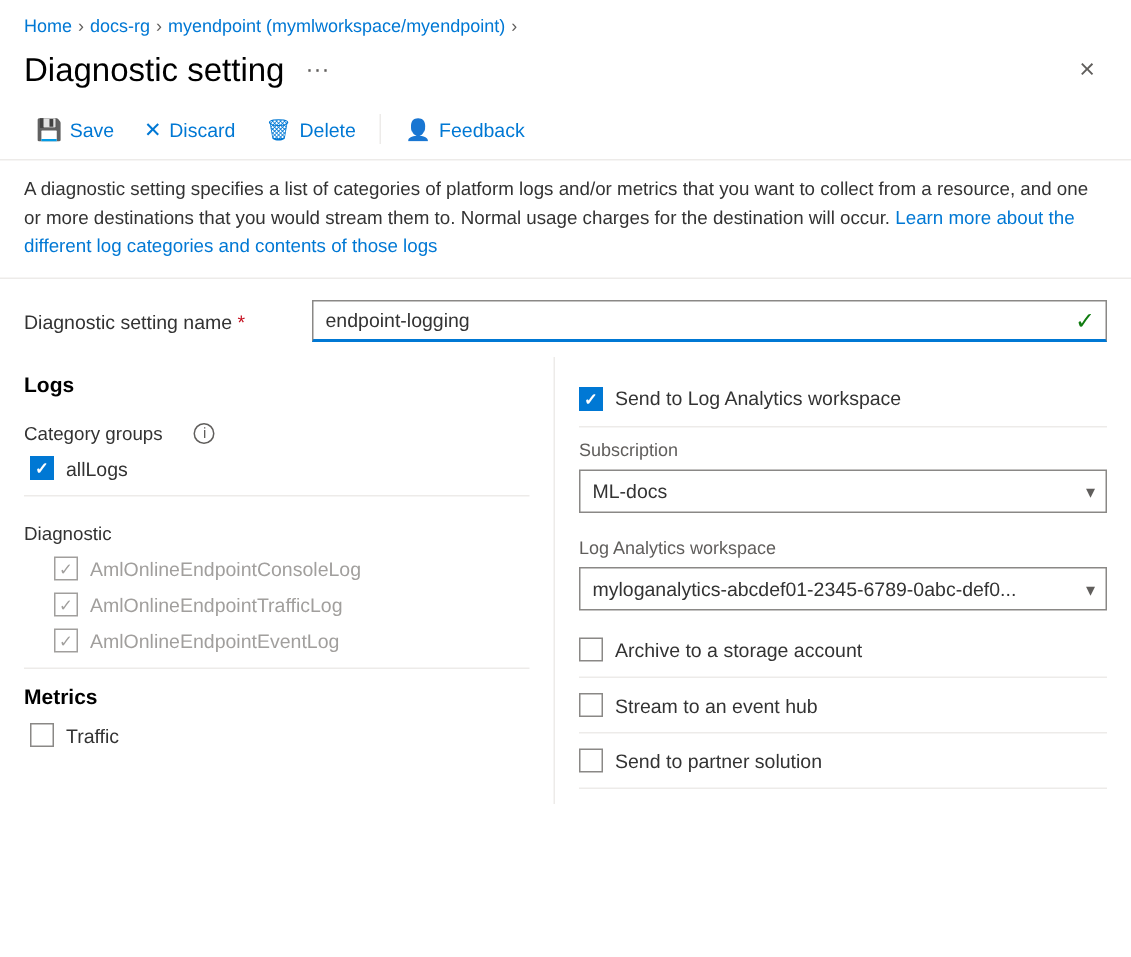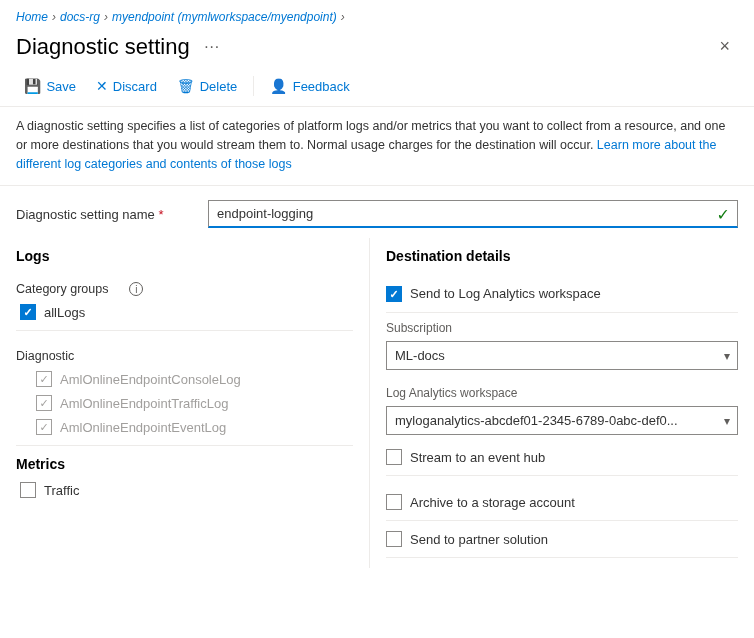--- a/index.html
+++ b/index.html
@@ -11,21 +11,20 @@
       width: 754px;
       min-height: 638px;
     }
     .breadcrumb {
       display: flex;
       align-items: center;
       gap: 4px;
       padding: 10px 16px 6px;
       font-size: 12px;
       color: #0078d4;
-      font-style: italic;
     }
     .breadcrumb span { color: #605e5c; }
     .breadcrumb a { color: #0078d4; text-decoration: none; cursor: pointer; }
     .header-row {
       display: flex;
       align-items: flex-start;
       justify-content: space-between;
       padding: 4px 16px 8px;
     }
     .page-title {
@@ -372,21 +371,20 @@
       <div class="section-title">Metrics</div>
       <div class="checkbox-row">
         <div class="cb-unchecked"></div>
         <label>Traffic</label>
       </div>
     </div>
 
   </div>
 
   <div class="right-panel">
-    <div class="dest-title">Destination details</div>
 
     <div class="send-checked-row">
       <div class="cb-blue"></div>
       <span>Send to Log Analytics workspace</span>
     </div>
 
     <div style="padding: 8px 0 4px 0;">
       <div class="dropdown-label">Subscription</div>
       <div class="dropdown-wrapper">
         <select class="dropdown-select">
@@ -399,29 +397,29 @@
     <div class="workspace-section">
       <div class="dropdown-label">Log Analytics workspace</div>
       <div class="dropdown-wrapper">
         <select class="dropdown-select" style="color:#333;">
           <option>myloganalytics-abcdef01-2345-6789-0abc-def0...</option>
         </select>
         <span class="dropdown-arrow">▾</span>
       </div>
     </div>
 
+    <div class="dest-row" style="margin-top:8px;">
+      <div class="cb-unchecked"></div>
+      <span>Archive to a storage account</span>
+    </div>
+
     <div class="dest-row">
       <div class="cb-unchecked"></div>
       <span>Stream to an event hub</span>
     </div>
 
-    <div class="dest-row" style="margin-top:8px;">
-      <div class="cb-unchecked"></div>
-      <span>Archive to a storage account</span>
-    </div>
-
     <div class="dest-row">
       <div class="cb-unchecked"></div>
       <span>Send to partner solution</span>
     </div>
 
   </div>
 </div>
 
 </body></html>

